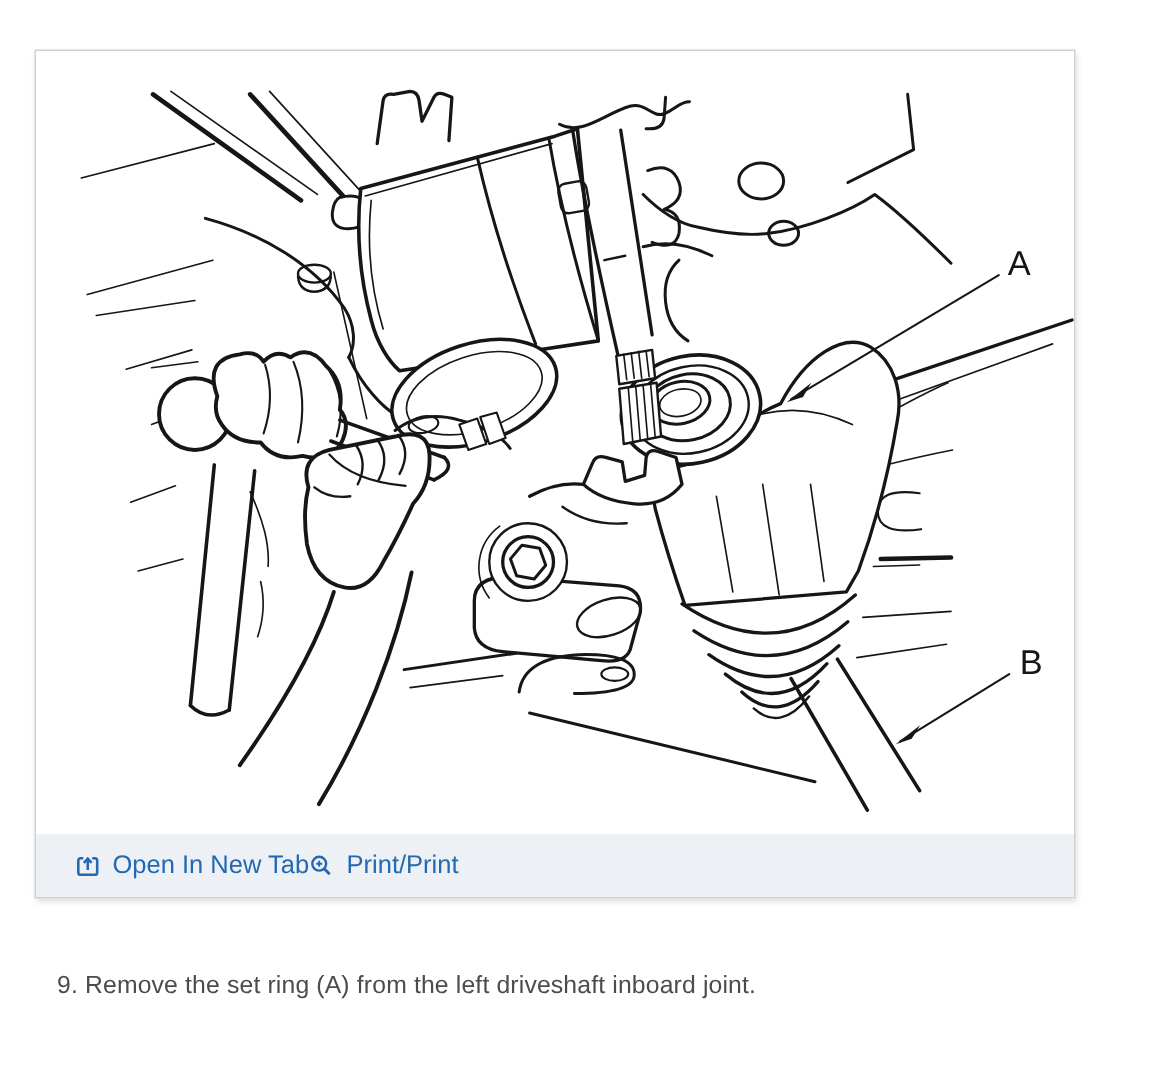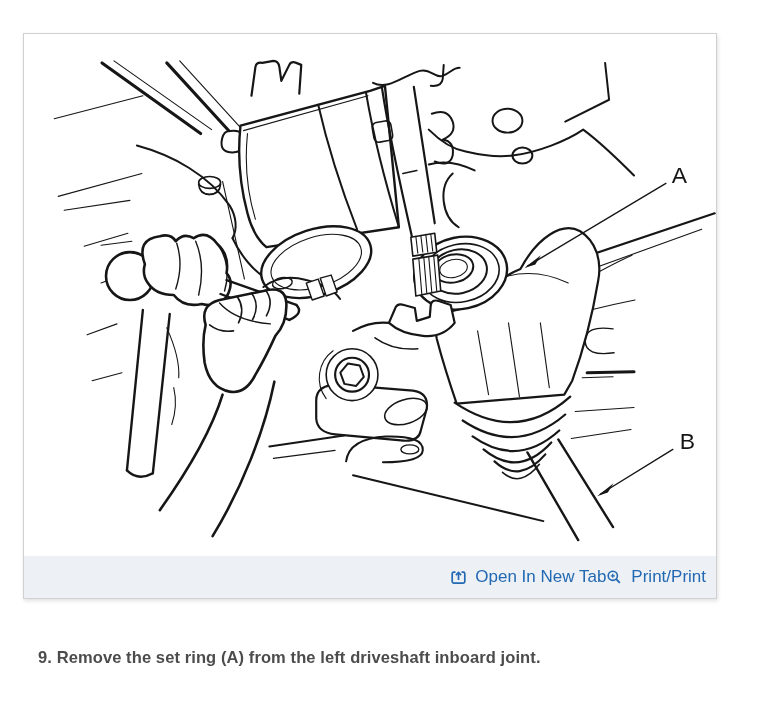--- a/index.html
+++ b/index.html
@@ -24,32 +24,31 @@
   .diagram .w2{stroke-width:2}
   .diagram .w22{stroke-width:2.2}
   .diagram .w24{stroke-width:2.4}
   .diagram .w26{stroke-width:2.6}
   .diagram .w3{stroke-width:3.1}
   .diagram .wfill{fill:#ffffff}
   .diagram .solid{fill:#161616;stroke:none}
   .diagram text{fill:#161616;stroke:none;font-size:23px;font-family:"Liberation Sans",sans-serif;}
   .toolbar{
     height:42px;background:#edf0f4;display:flex;align-items:center;
-    justify-content:flex-end;padding:0 10px 0 26px;box-sizing:border-box;
+    justify-content:flex-start;padding:0 10px 0 26px;box-sizing:border-box;
   }
   .tb-link{
     display:flex;align-items:center;gap:8px;color:#2269b3;font-size:17px;
     cursor:pointer;text-decoration:none;white-space:nowrap;
   }
   .tb-link svg{display:block}
   .tb-link svg path,.tb-link svg circle{stroke:#2269b3;fill:none}
   .instruction{
     position:absolute;left:38px;top:648px;font-size:16.5px;color:#4c4c4c;
     letter-spacing:0.1px;
-    font-weight:bold;
   }
 </style>
 </head>
 <body>
 
 <div class="figure-box">
   <div class="image-area">
     <svg class="diagram" viewBox="0 0 694 524" aria-hidden="true">
 
       <g>

